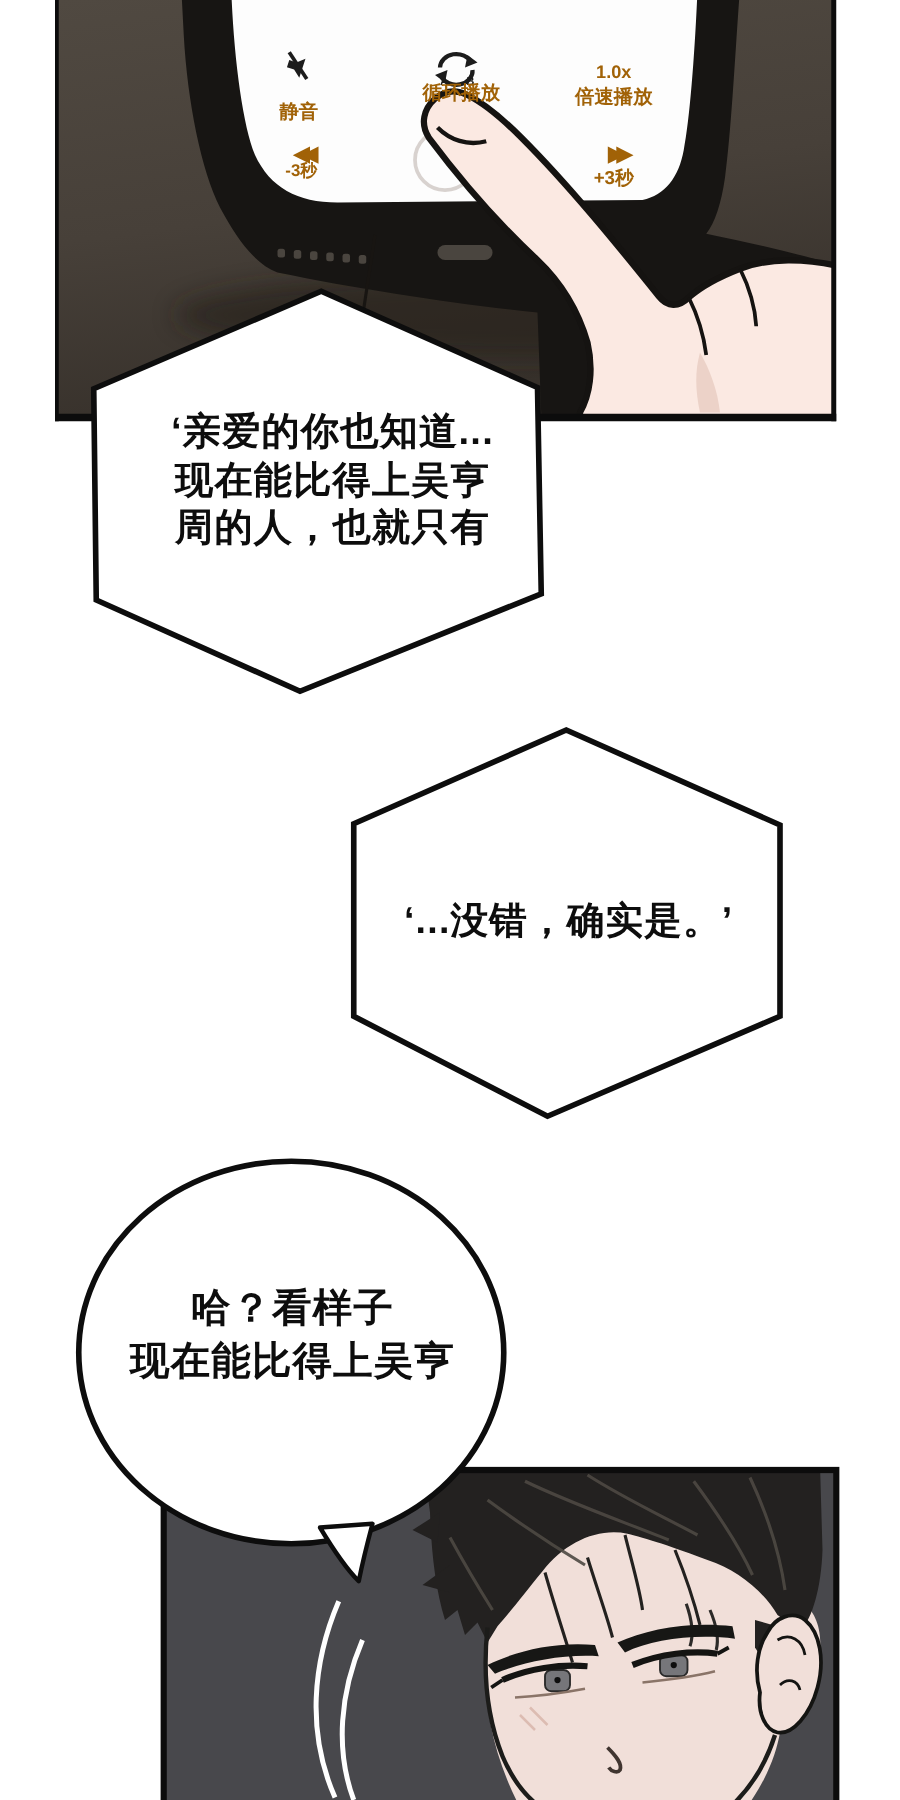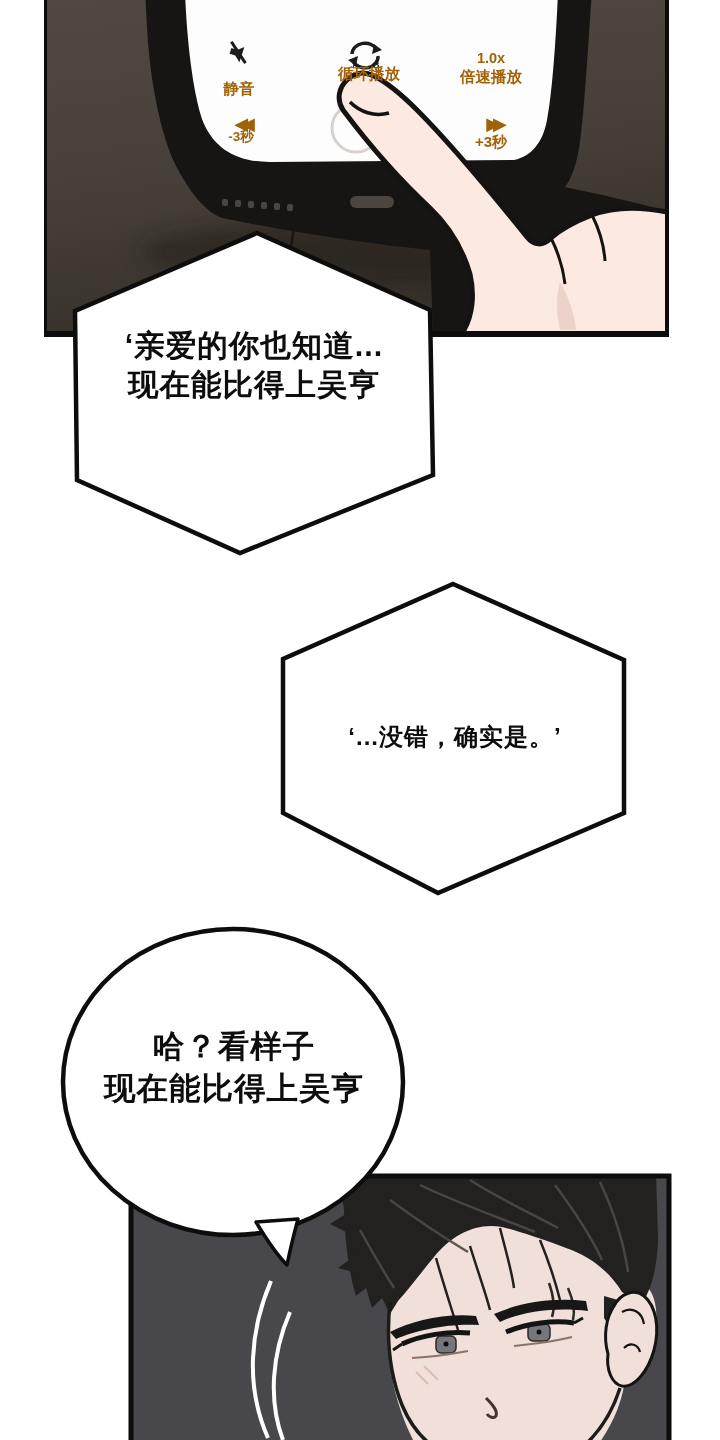--- a/index.html
+++ b/index.html
@@ -221,26 +221,27 @@
 <div class="txt screen-label" style="left:210px;top:113px;width:62px;font-size:18px;">
   <span class="skip-glyph">◀◀</span>
 </div>
 <div class="txt screen-label" style="left:208px;top:128px;width:66px;font-size:13.5px;">-3秒</div>
 
 <div class="txt screen-label" style="left:462px;top:113px;width:62px;font-size:18px;">
   <span class="skip-glyph">▶▶</span>
 </div>
 <div class="txt screen-label" style="left:458px;top:133px;width:66px;font-size:15px;">+3秒</div>
 
-<div class="txt bubble-text" style="left:70px;top:326px;width:368px;font-size:30.5px;line-height:38.5px;">
+<div class="txt bubble-text" style="left:82px;top:326px;width:368px;font-size:30.5px;line-height:38.5px;">
   <div>‘亲爱的你也知道...</div>
   <div>现在能比得上吴亨</div>
-</div>
-
-<div class="txt bubble-text" style="left:285px;top:719px;width:340px;font-size:24px;line-height:36px;">
+  <div>周的人，也就只有</div>
+</div>
+
+<div class="txt bubble-text" style="left:285px;top:719px;width:340px;font-size:30px;line-height:36px;">
   <div>‘...没错，确实是。’</div>
 </div>
 
 <div class="txt bubble-text" style="left:53px;top:1026px;width:362px;font-size:31.5px;line-height:42px;font-family:Liberation Serif, serif;">
   <div>哈？看样子</div>
   <div>现在能比得上吴亨</div>
 </div>
 
 </div>
 

